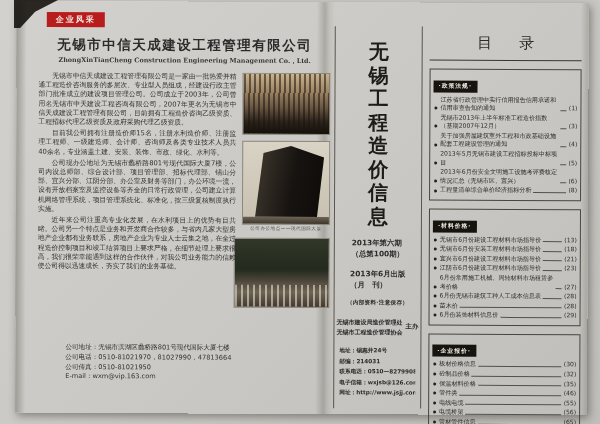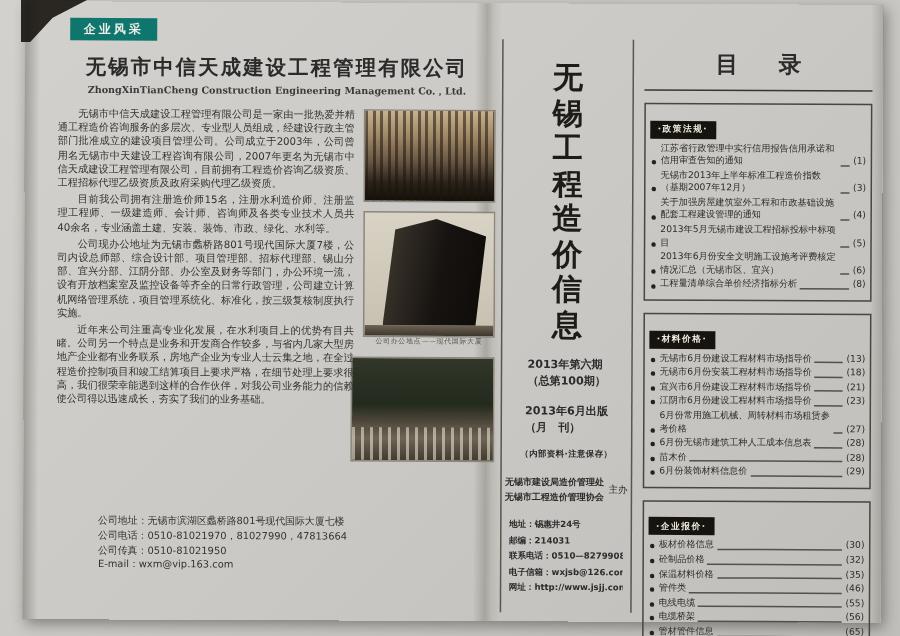--- a/index.html
+++ b/index.html
@@ -26,21 +26,21 @@
   .left-edge-shadow{position:absolute;left:0;top:0;width:10px;height:100%;
     background:linear-gradient(90deg,rgba(70,64,54,.35),transparent);}
   .gutter-shadow{position:absolute;left:300px;top:0;width:18px;height:100%;
     background:linear-gradient(90deg,transparent,rgba(95,90,78,.30) 45%,rgba(130,124,110,.14) 70%,transparent);}
   .right-edge-shadow{position:absolute;right:0;top:0;width:8px;height:100%;
     background:linear-gradient(270deg,rgba(100,95,82,.28),transparent);}
 
   
   .left-page{position:absolute;left:22px;top:6px;width:292px;height:402px;}
   .flag-badge{
-    display:inline-block;background:#0f766e;color:#f0ede6;font-size:8px;font-weight:bold;
+    display:inline-block;background:#b91c1c;color:#f0ede6;font-size:8px;font-weight:bold;
     letter-spacing:2px;padding:2px 9px;margin:4px 0 0 8px;
   }
   .company-title{
     text-align:center;font-weight:bold;font-size:13.5px;letter-spacing:1.5px;
     margin-top:9px;white-space:nowrap;
   }
   .company-title-en{
     text-align:center;font-size:6.4px;font-weight:bold;margin-top:2px;
     font-family:"DejaVu Serif","Liberation Serif",serif;color:#3a3a3a;
   }
@@ -85,28 +85,28 @@
     display:flex;flex-direction:column;align-items:center;padding-top:14px;box-sizing:border-box;
   }
   .mast-char{
     font-family:"DejaVu Serif","Liberation Serif",serif;font-weight:bold;
     font-size:20px;line-height:23.5px;color:#1e1c18;
   }
   .issue-block,.pub-block{margin-top:9px;text-align:left;font-size:7.4px;font-weight:bold;line-height:11px;}
   .mast-note{margin-top:9px;font-size:5.6px;font-weight:bold;letter-spacing:.3px;}
   .organizer-row{margin-top:10px;display:flex;align-items:center;gap:3px;}
   .organizer-names{font-size:6px;font-weight:bold;line-height:9.5px;text-align:left;}
-  .organizer-role{font-size:6.4px;font-weight:normal;}
+  .organizer-role{font-size:6.4px;font-weight:bold;}
   .org-contact{margin-top:9px;align-self:stretch;padding:0 5px;font-size:5.7px;font-weight:bold;line-height:10.5px;}
   .org-contact div{white-space:nowrap;overflow:hidden;}
 
   .toc-col{flex:1;padding:0 5px 0 7px;display:flex;flex-direction:column;box-sizing:border-box;}
   .toc-title{
     font-family:"DejaVu Serif","Liberation Serif",serif;
-    font-size:15px;font-weight:bold;letter-spacing:6px;text-indent:6px;text-align:center;
+    font-size:15px;font-weight:normal;letter-spacing:6px;text-indent:6px;text-align:center;
     padding:7px 0 7px;border-bottom:1.5px solid #3a362f;
   }
   .toc-section{border:1px solid #4a453d;margin-top:8px;padding:3px 3px 4px;}
   .section-badge{
     display:inline-block;background:#17140f;color:#efece4;font-size:5.8px;font-weight:bold;
     padding:1.5px 5px;letter-spacing:1px;margin-bottom:2px;
   }
   .toc-item{display:flex;align-items:flex-end;font-size:6.1px;line-height:8.6px;margin:1px 0;color:#2e2c28;}
   .bullet{flex:0 0 auto;width:3px;height:3px;border-radius:50%;background:#24221e;margin:0 3px 2.5px 1px;}
   .item-text{flex:0 1 auto;}

